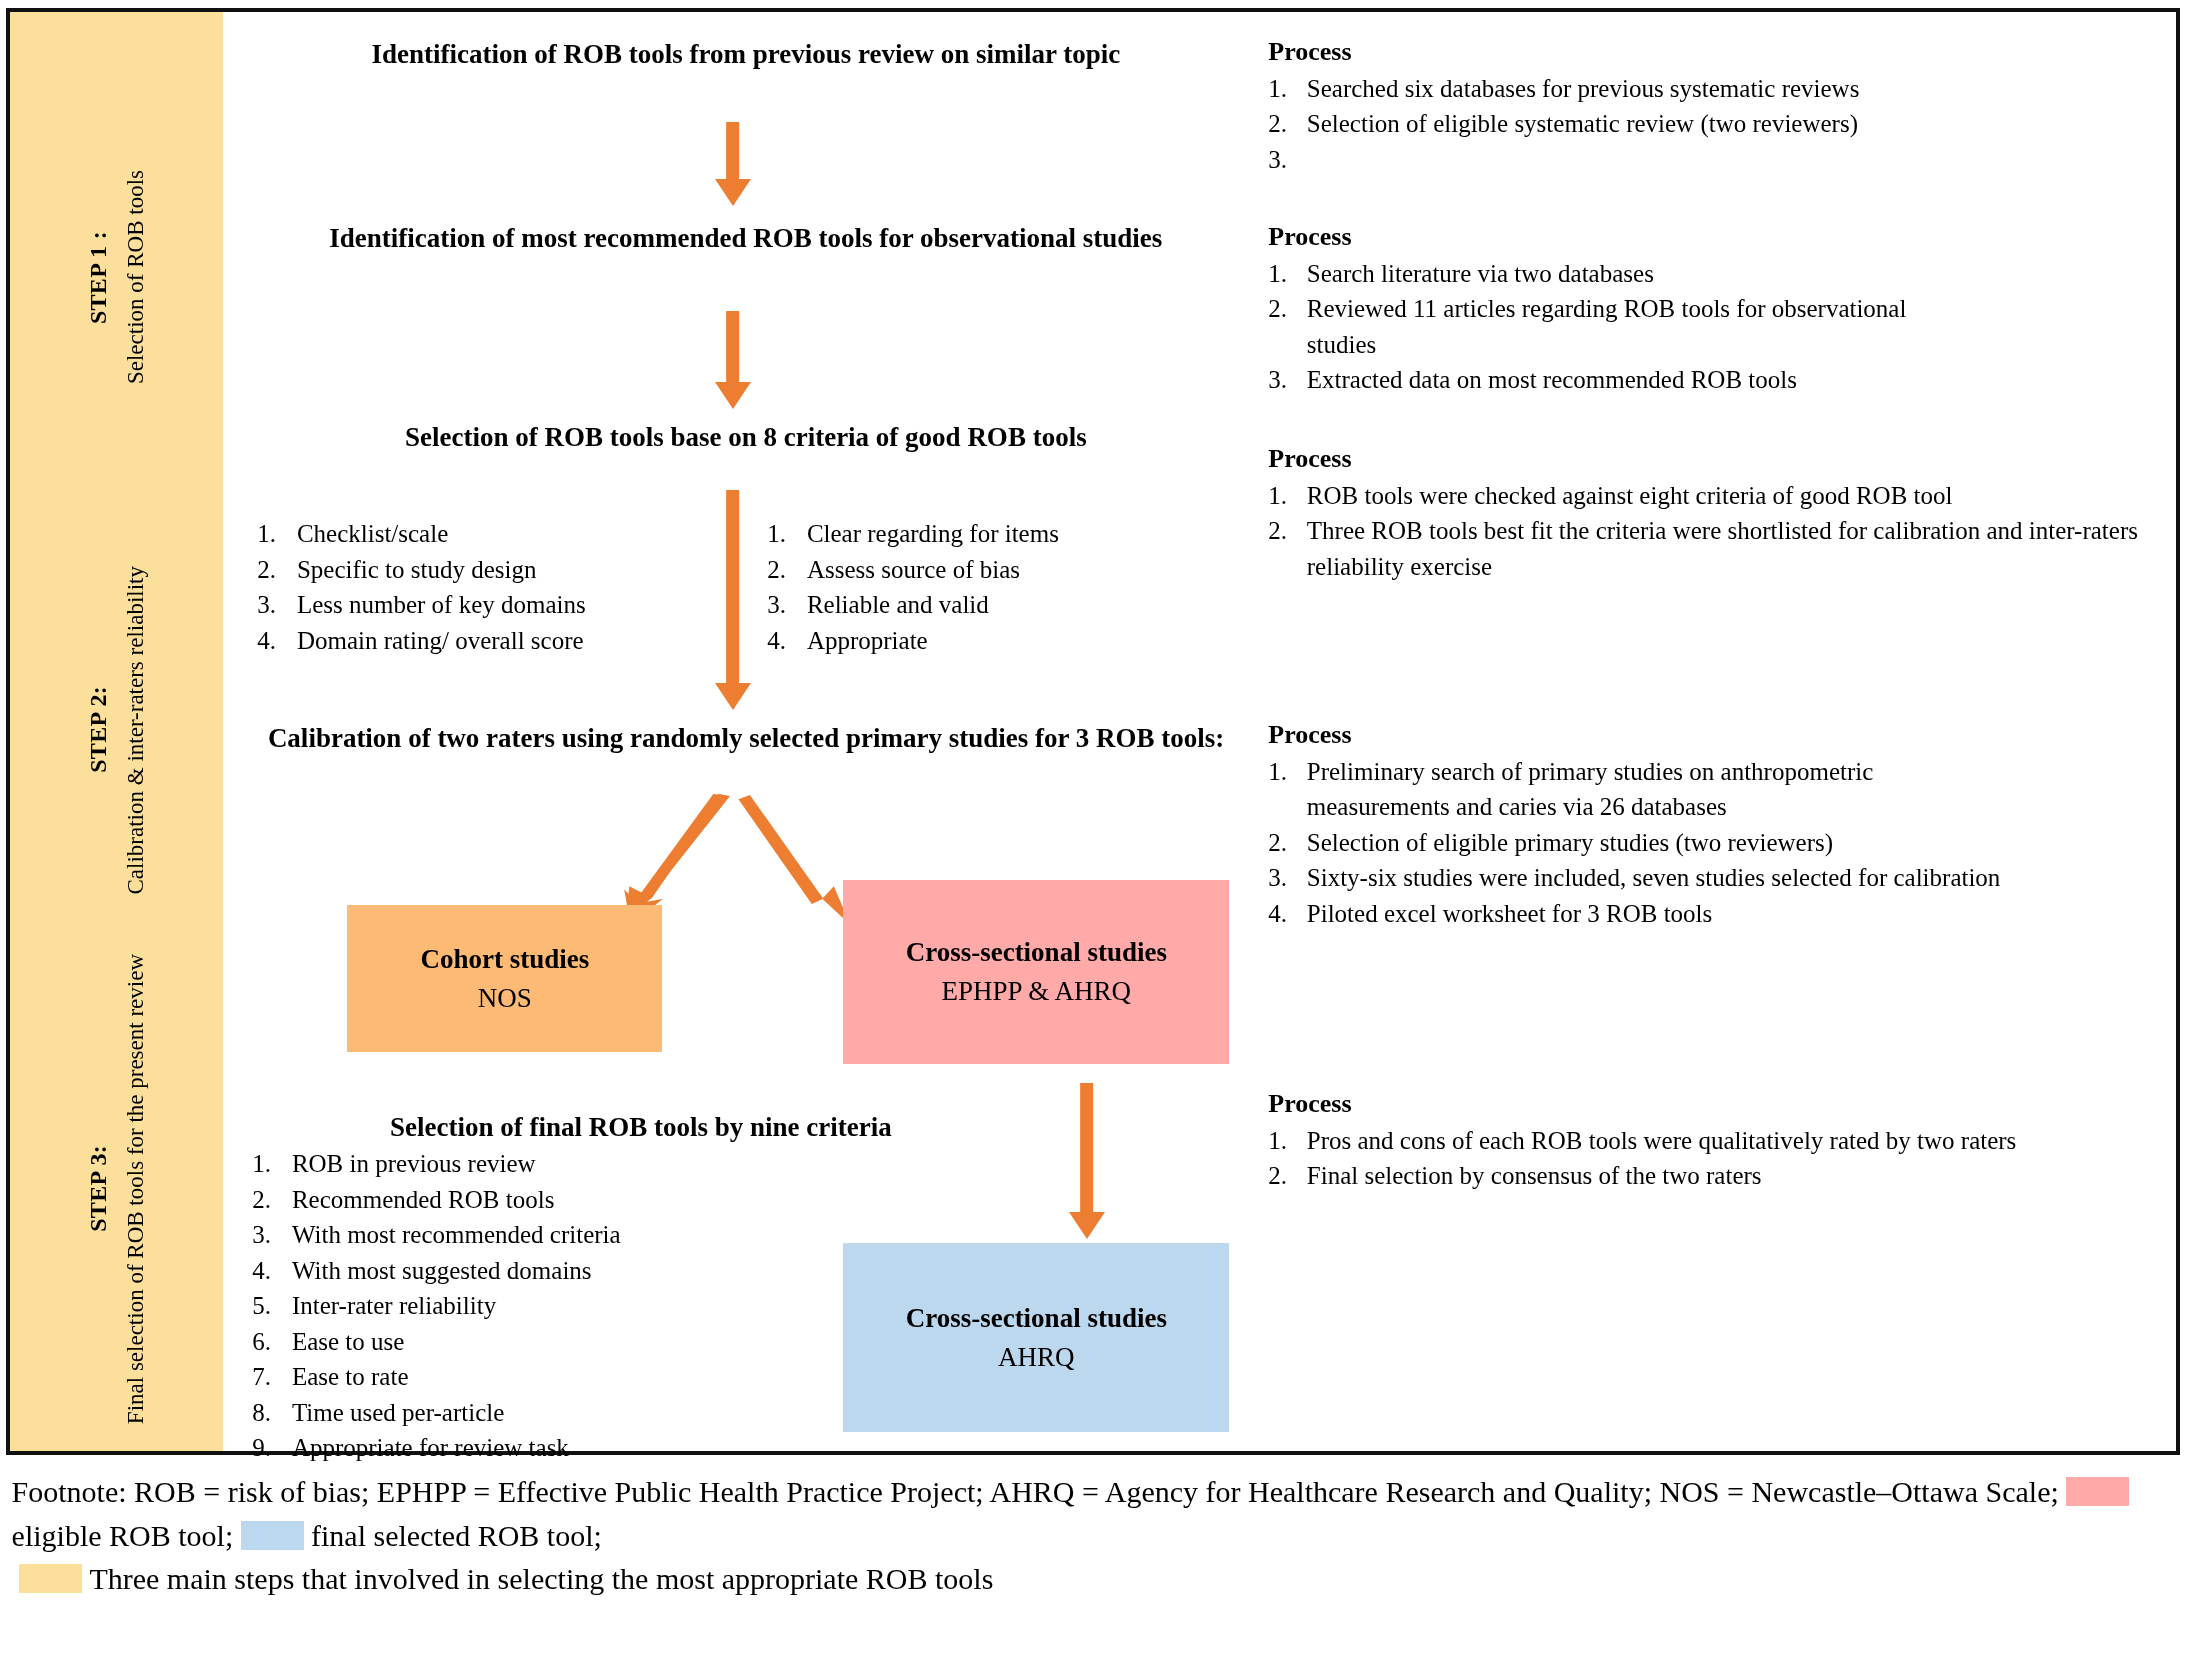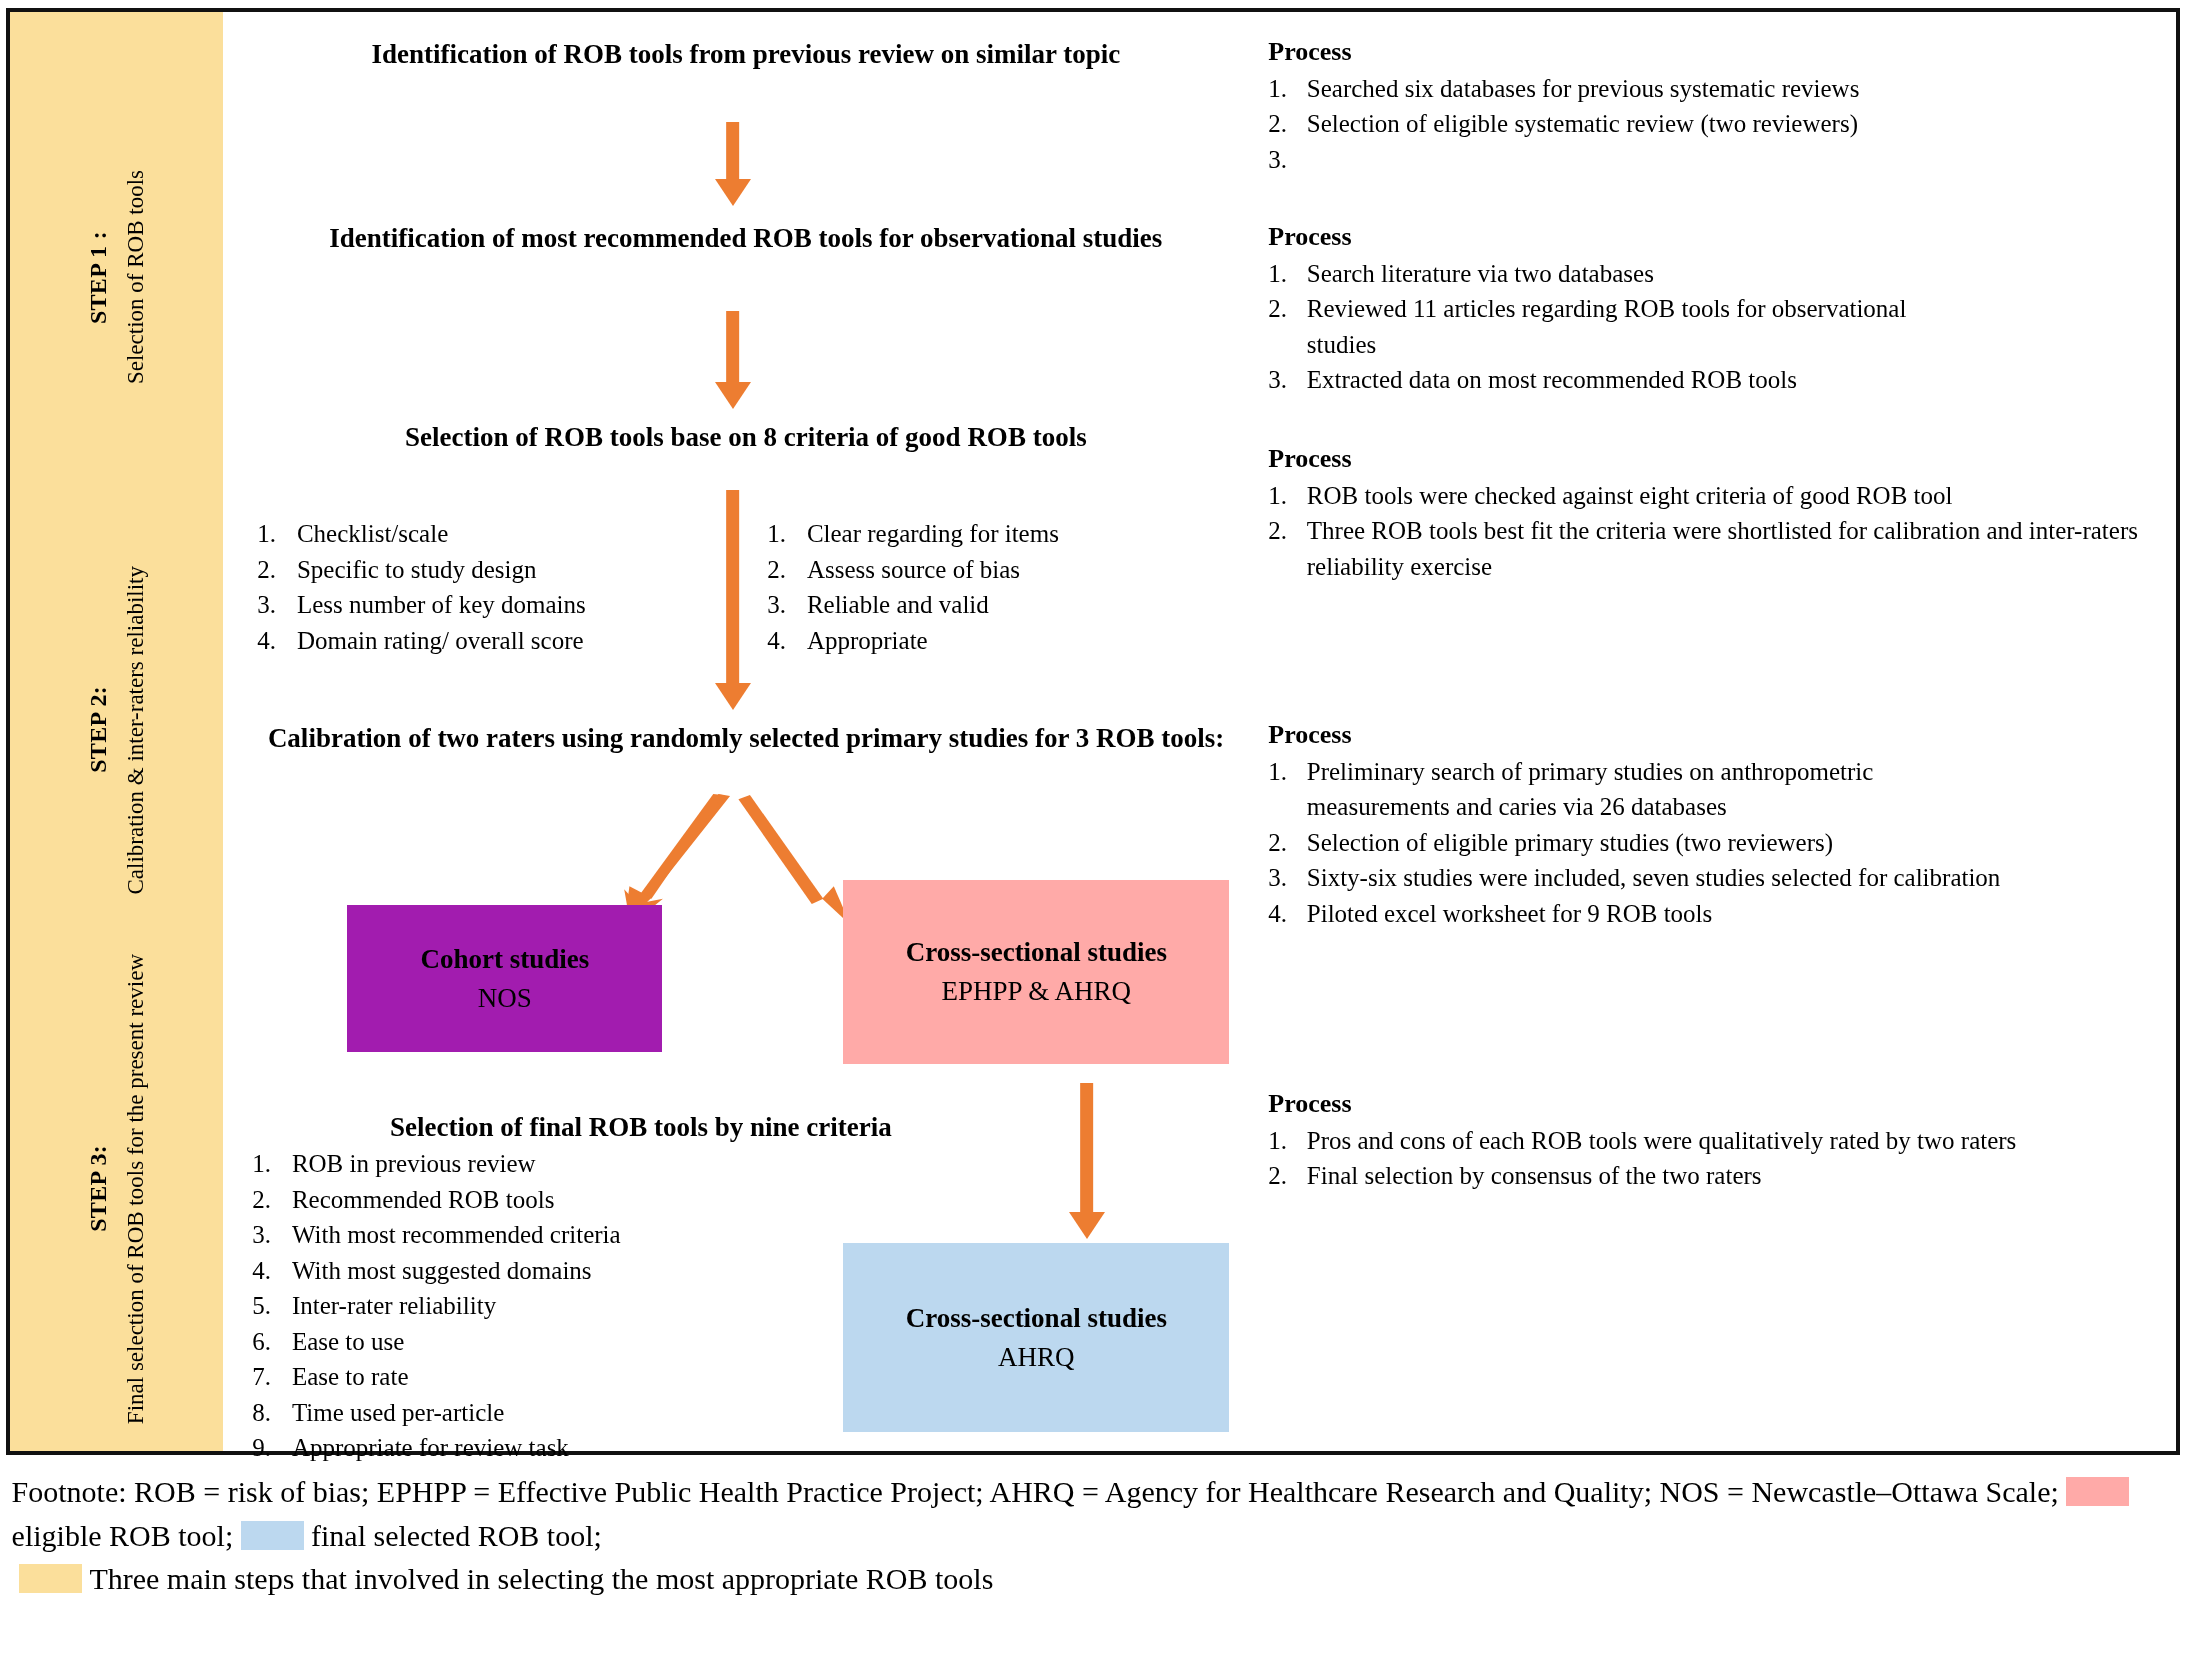--- a/index.html
+++ b/index.html
@@ -174,21 +174,21 @@
     <svg class="arrow-diag" style="left:336px;top:782px;width:368px;height:131px;" viewBox="0 0 700 250">
       <polygon points="288,0 310,4 150,206 182,200 120,250 108,182 130,206" fill="#ED7D31"></polygon>
       <path d="M296,2 L160,200 L138,192 L278,0 Z" fill="#ED7D31"></path>
       <polygon points="160,198 108,250 118,176" fill="#ED7D31"></polygon>
     </svg>
     <svg class="arrow-diag" style="left:336px;top:782px;width:368px;height:131px;" viewBox="0 0 700 250">
       <path d="M348,2 L488,200 L466,210 L326,10 Z" fill="#ED7D31"></path>
       <polygon points="486,200 540,250 508,176" fill="#ED7D31"></polygon>
     </svg>
 
-    <div class="cbox" style="left:116px;top:893px;width:315px;height:147px;background:#a21caf;font-family:Liberation Serif, serif;">
+    <div class="cbox" style="left:116px;top:893px;width:315px;height:147px;background:#fdba74;font-family:Liberation Serif, serif;">
       <span class="b1">Cohort studies</span>
       <span class="b2">NOS</span>
     </div>
 
     <div class="cbox" style="left:612px;top:868px;width:386px;height:184px;background:#ffaaa8;">
       <span class="b1" style="max-width:294px;">Cross-sectional studies</span>
       <span class="b2">EPHPP &amp; AHRQ</span>
     </div>
 
     <div class="node-title" style="left:42px;top:1076px;width:735px;margin-top:22px;">Selection  of final ROB tools by nine criteria</div>
@@ -305,21 +305,21 @@
         <li class="li">
             <span class="num">2.</span>
             <span>Selection of eligible primary studies (two reviewers)</span>
           </li>
         <li class="li">
             <span class="num">3.</span>
             <span style="max-width:851px;display:inline-block;">Sixty-six studies were included, seven studies selected for calibration</span>
           </li>
         <li class="li">
             <span class="num">4.</span>
-            <span>Piloted excel worksheet for 9 ROB tools</span>
+            <span>Piloted excel worksheet for 3 ROB tools</span>
           </li>
       </ol>
     </div>
 
     <div class="proc-block" style="top:1077px;">
       <div class="proc-head">Process</div>
       <ol class="proc-list" style="list-style:none;margin:0;padding:0;">
         <li class="li">
             <span class="num">1.</span>
             <span style="max-width:856px;display:inline-block;">Pros and cons of each ROB tools were qualitatively rated by two raters</span>

